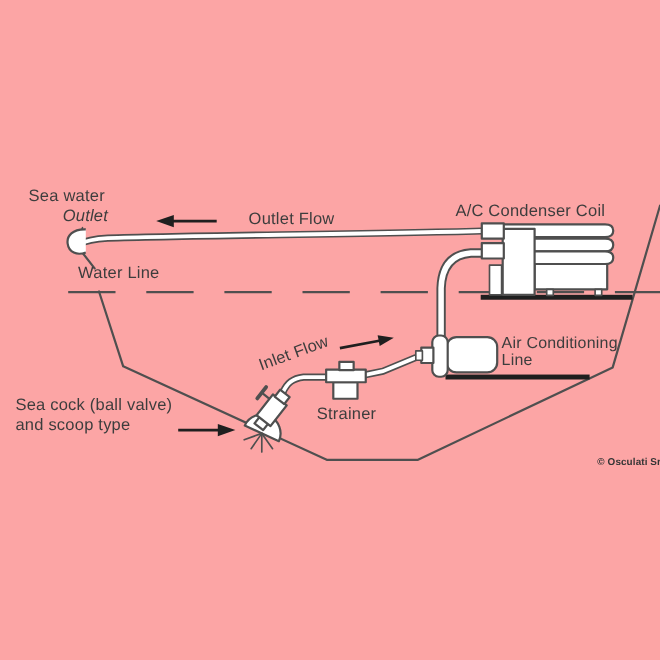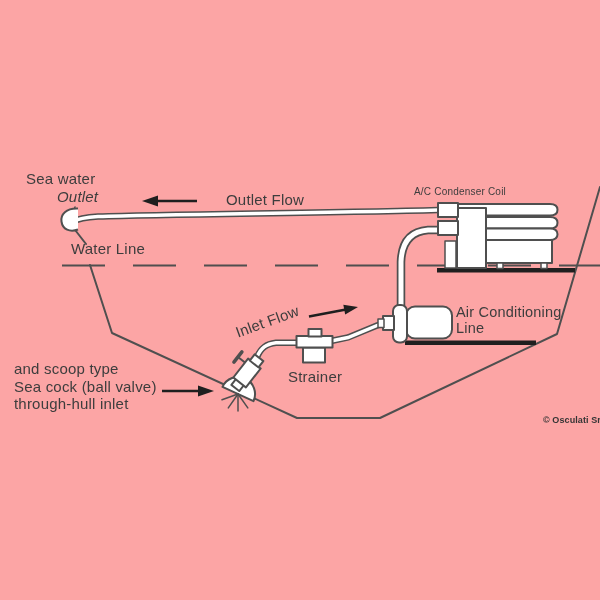--- a/index.html
+++ b/index.html
@@ -2,21 +2,21 @@
 <html><head>
 <meta charset="utf-8">
 <style>
   html,body{margin:0;padding:0;background:#fff;}
   .stage{
     position:relative;width:600px;height:600px;background:#fca5a5;
     font-family:"Liberation Sans","DejaVu Sans",sans-serif;color:#3d3d3d;overflow:hidden;
   }
   .stage svg{position:absolute;left:0;top:0;}
   .lbl{position:absolute;font-size:15px;line-height:17px;color:#3d3d3d;white-space:nowrap;letter-spacing:.2px;}
-  .lbl-condenser{font-size:10px;}
+  .lbl-condenser{font-size:15px;}
   .lbl-rot{transform:rotate(-20deg);transform-origin:0 50%;}
   .lbl-pump{font-size:14.5px;}
   .lbl-seacock{line-height:17.5px;}
   .lbl-copy{font-size:9px;font-weight:600;letter-spacing:.1px;color:#353535;}
   
   .ln2{stroke:#4f4f4f;stroke-width:2;fill:none;stroke-linecap:round;stroke-linejoin:round;}
   .lnthin{stroke:#4f4f4f;stroke-width:1.5;fill:none;stroke-linecap:round;}
   .wfill{fill:#fff;stroke:#4f4f4f;stroke-width:2;stroke-linejoin:round;}
   .wfillthin{fill:#fff;stroke:#4f4f4f;stroke-width:1.5;stroke-linejoin:round;}
   .dash{stroke:#4f4f4f;stroke-width:2;fill:none;stroke-dasharray:43 28;}
@@ -131,19 +131,18 @@
   <div class="lbl" style="left:71px;top:240px;">Water Line</div>
 
   <div class="lbl lbl-rot" style="left:236px;top:324px;">Inlet Flow</div>
 
   <div class="lbl lbl-pump" style="left:456px;top:304px;">Air Conditioning</div>
   <div class="lbl lbl-pump" style="left:456px;top:320px;">Line</div>
 
   <div class="lbl" style="left:288px;top:368px;">Strainer</div>
 
   <div class="lbl lbl-seacock" style="left:14px;top:360px;">
+    <div>Sea cock (ball valve)</div>
     <div>and scoop type</div>
-    <div>Sea cock (ball valve)</div>
-    <div>through-hull inlet</div>
   </div>
 
   <div class="lbl lbl-copy" style="left:543px;top:412px;">© Osculati Srl</div>
 </div>
 
 </body></html>

